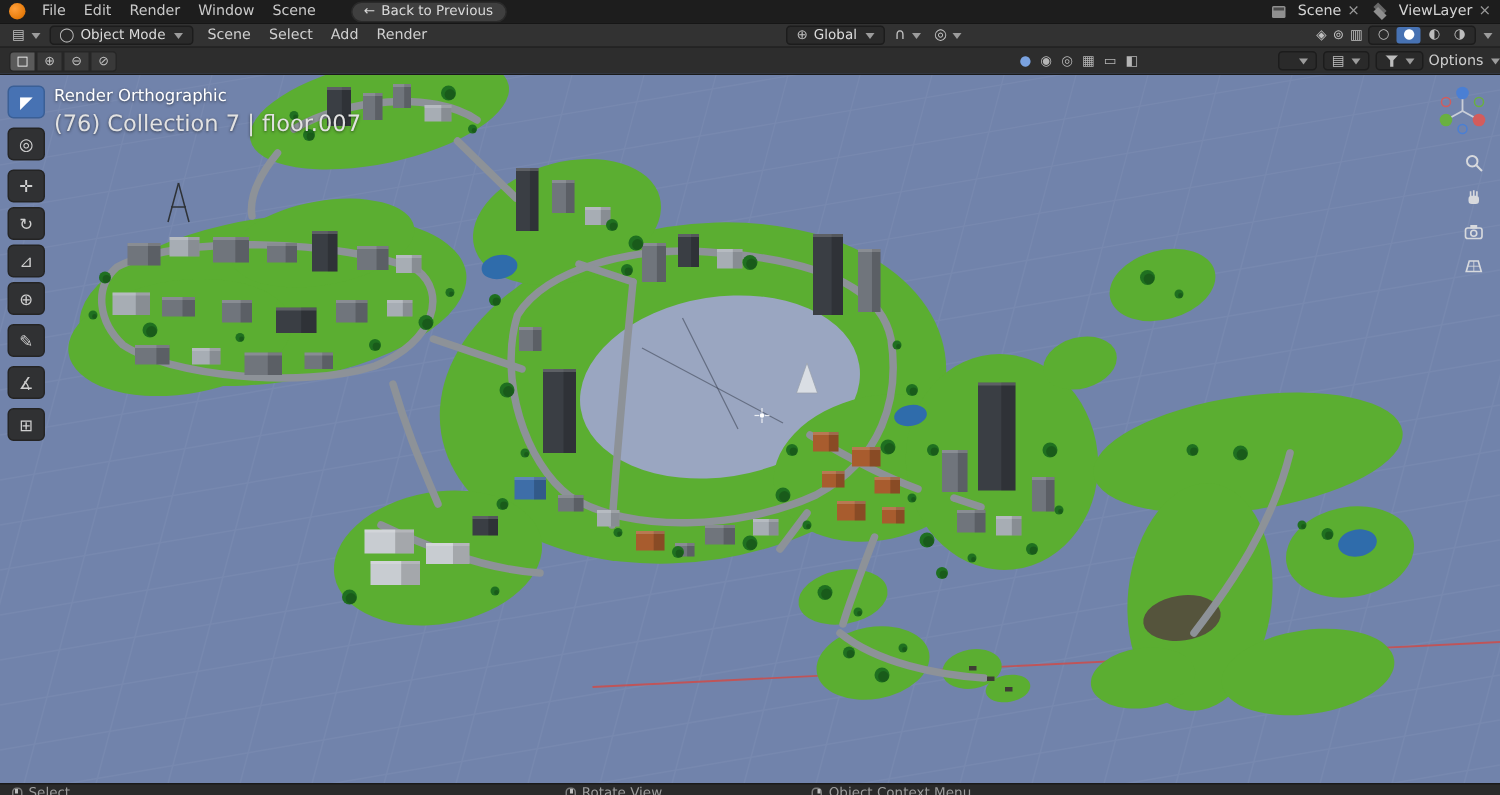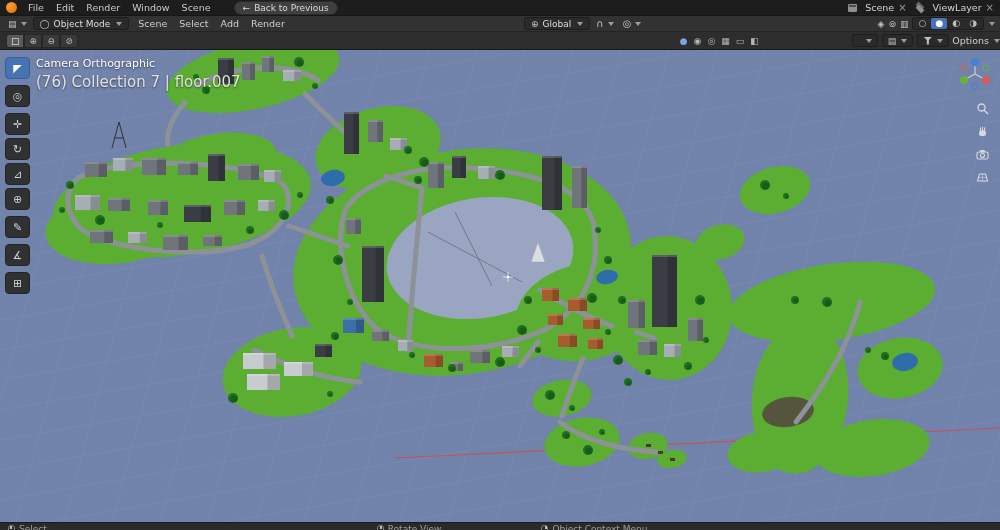--- a/index.html
+++ b/index.html
@@ -799,21 +799,21 @@
         </div>
         <div class="tool grp">
           <span class="tg">∡</span>
         </div>
         <div class="tool grp">
           <span class="tg">⊞</span>
         </div>
       </div>
 
     <div class="overlay-text">
-      <div class="l1">Camera Orthographic</div>
+      <div class="l1">Render Orthographic</div>
       <div class="l2">(76) Collection 7 | floor.007</div>
     </div>
 
     <div class="gizmo">
       <svg width="38" height="38" viewBox="0 0 38 38">
         <g stroke="#e8e8e8" stroke-width="1.2" opacity="0.75">
           <line x1="19" y1="19" x2="19" y2="7"></line>
           <line x1="19" y1="19" x2="30" y2="25"></line>
           <line x1="19" y1="19" x2="8" y2="25"></line>
         </g>

